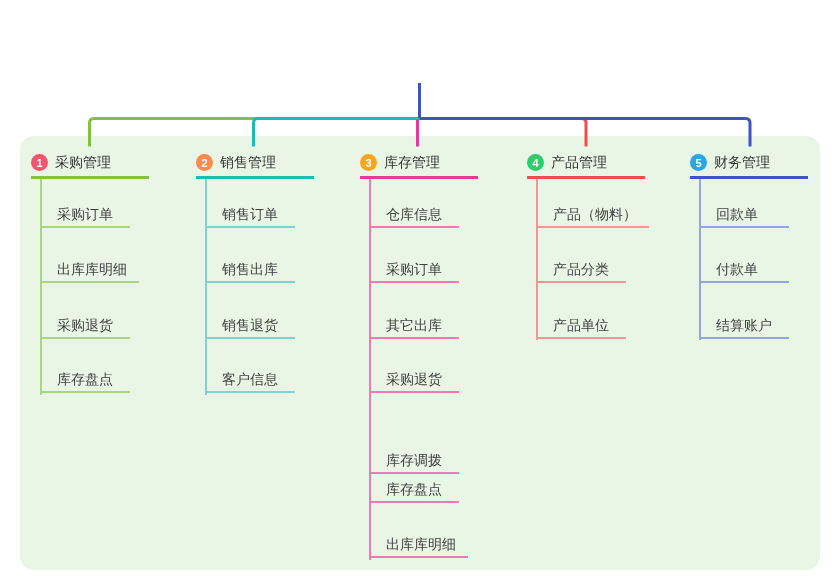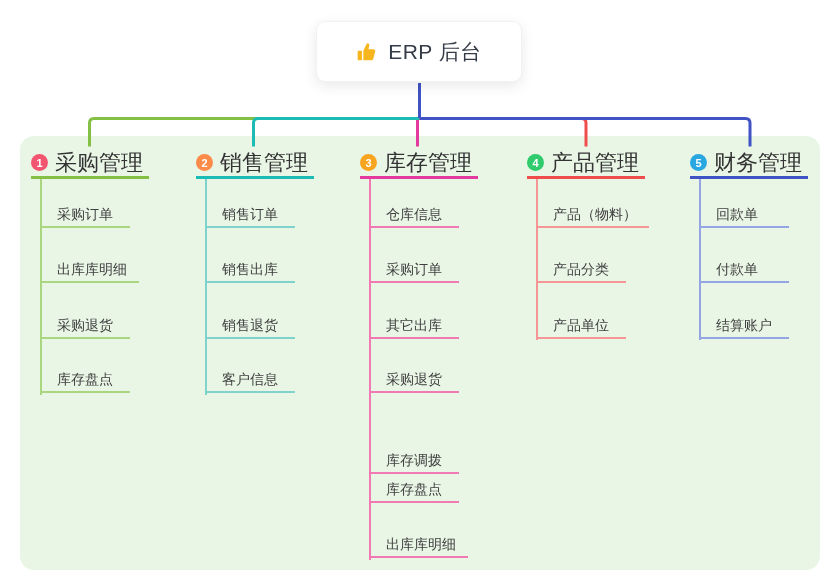--- a/index.html
+++ b/index.html
@@ -17,21 +17,21 @@
   .b1{--main:#84c043;--light:#a9d67f;--badge:#f2556f;}
   .b2{--main:#1cbcb4;--light:#7fd3cc;--badge:#fa8b49;}
   .b3{--main:#e53a9d;--light:#f27ab4;--badge:#f7a41f;}
   .b4{--main:#ef4d4d;--light:#f59595;--badge:#2fcb6c;}
   .b5{--main:#4053c5;--light:#93a5e3;--badge:#29a7e1;}
 
   .branch-header{position:absolute;top:149px;left:0;width:118px;height:27px;box-sizing:content-box;
     border-bottom:3px solid var(--main);display:flex;align-items:center;gap:7px;cursor:pointer;}
   .badge{width:17px;height:17px;border-radius:50%;background:var(--badge);color:#fff;
     font-size:11px;font-weight:bold;display:flex;align-items:center;justify-content:center;flex:0 0 auto;}
-  .branch-label{font-size:22px;color:#333333;font-weight:500;white-space:nowrap;}
+  .branch-label{font-size:14px;color:#333333;font-weight:500;white-space:nowrap;}
 
   .trunk-line{position:absolute;left:9px;width:2px;background:var(--light);top:179px;}
   .t4{height:216px;} .t7{height:381px;} .t3{height:161px;}
 
   .child-row{position:absolute;left:9px;height:26px;line-height:25px;box-sizing:border-box;
     padding:0 12px 11px 17px;border-bottom:2px solid var(--light);min-width:90px;width:max-content;
     font-size:14px;color:#404040;white-space:nowrap;cursor:pointer;}
   .r0{top:202px;} .r1{top:257px;} .r2{top:313px;} .r3{top:367px;}
   .r4{top:412px;margin-top:36px;} .r5{top:477px;} .r6{top:532px;}
 </style>
@@ -44,28 +44,20 @@
 
   <svg class="connectors" viewBox="0 0 839 588">
     <path d="M419.5 118.5 H94 Q89.5 118.5 89.5 123 V146.5" fill="none" stroke="#84c043" stroke-width="3"></path>
     <path d="M419.5 118.5 H258 Q253.5 118.5 253.5 123 V146.5" fill="none" stroke="#1cbcb4" stroke-width="3"></path>
     <path d="M419.5 118.5 H581.5 Q586 118.5 586 123 V146.5" fill="none" stroke="#ef4d4d" stroke-width="3"></path>
     <path d="M419.5 118.5 H745.5 Q750 118.5 750 123 V146.5" fill="none" stroke="#4053c5" stroke-width="3"></path>
     <path d="M417.5 120 V146.5" fill="none" stroke="#e53a9d" stroke-width="3"></path>
     <path d="M419.5 83 V118" fill="none" stroke="#4053c5" stroke-width="3"></path>
   </svg>
 
-  <div class="root-node">
-    <span style="display:flex;">
-      <svg viewBox="0 0 24 24" width="22" height="22">
-          <path fill="#f7b61d" d="M2.5 10.5h3.3c.4 0 .7.3.7.7v9.1c0 .4-.3.7-.7.7H2.5c-.4 0-.7-.3-.7-.7v-9.1c0-.4.3-.7.7-.7zM8 21V10.6L11.7 3c.2-.4.62-.68 1.08-.68 1 0 1.8.8 1.8 1.8 0 .14-.02.28-.05.42L13.6 9h5.4c1.1 0 2 .9 2 2 0 .18-.02.36-.07.53l-1.85 6.9C18.85 19.8 17.9 21 16.6 21H8z"></path>
-        </svg>
-    </span>
-    <span class="root-label">ERP 后台</span>
-  </div>
 
   <div class="branch b1" style="left:31px;">
     <div class="branch-header">
       <span class="badge">1</span>
       <span class="branch-label">采购管理</span>
     </div>
     <div class="trunk-line t4"></div>
     <div class="child-row r0">采购订单</div>
     <div class="child-row r1">出库库明细</div>
     <div class="child-row r2">采购退货</div>

